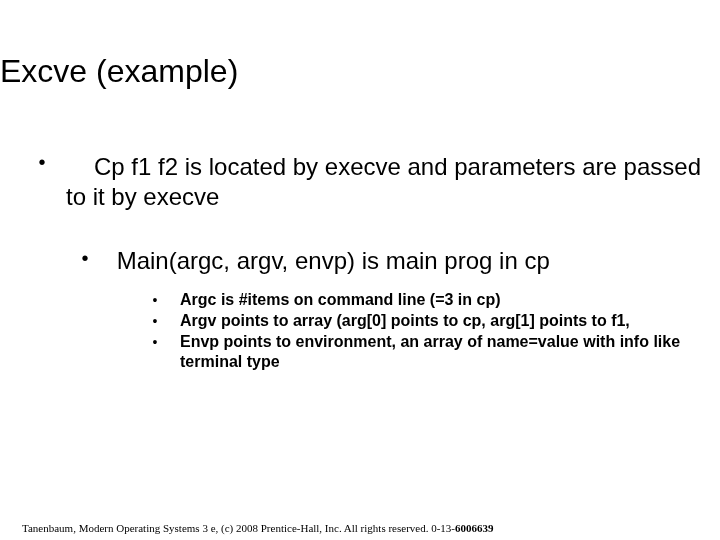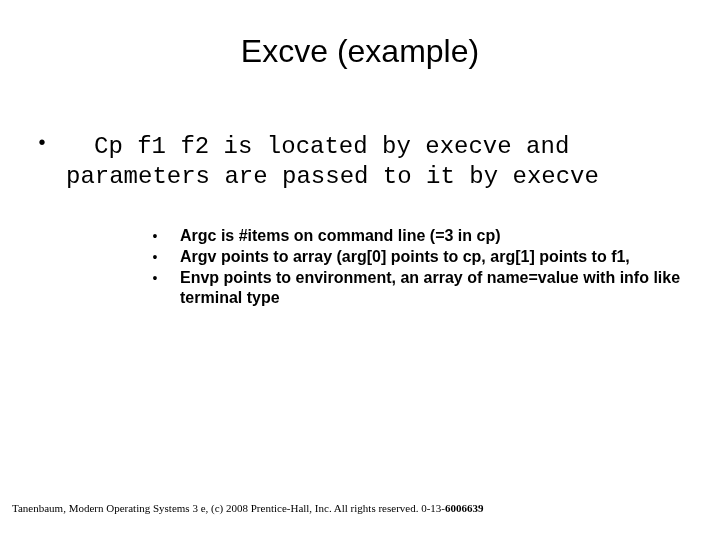--- a/index.html
+++ b/index.html
@@ -12,24 +12,24 @@
     color: #000000;
     overflow: hidden;
   }
   .slide {
     position: relative;
     width: 720px;
     height: 540px;
     box-sizing: border-box;
   }
   .title {
-    text-align: center;
     font-size: 32px;
     padding-top: 33px;
     font-weight: 400;
+    margin-top: 20px;
   }
   .content {
     padding: 60px 18px 0 18px;
   }
   .lvl1 {
     font-size: 24px;
     line-height: 1.25;
     margin-bottom: 34px;
   }
   .lvl1 .bullet {
@@ -37,21 +37,20 @@
     width: 48px;
     vertical-align: top;
     text-align: center;
     font-size: 20px;
   }
   .lvl1 .text {
     display: block;
     padding-left: 48px;
     text-indent: 28px;
     margin-top: -28px;
-    font-family: Liberation Mono, monospace;
   }
   .lvl2 {
     font-size: 24px;
     line-height: 1.25;
     margin-left: 42px;
     margin-bottom: 14px;
   }
   .lvl2 .bullet {
     display: inline-block;
     width: 50px;
@@ -74,41 +73,45 @@
     text-align: center;
     font-size: 14px;
     padding-top: 1px;
   }
   .lvl3-row .text {
     flex: 1 1 auto;
     font-weight: bold;
   }
   .footer {
     position: absolute;
-    left: 12px;
+    left: 22px;
     bottom: 26px;
     font-size: 11px;
     font-family: "Times New Roman", Times, serif;
   }
   .footer .bold { font-weight: bold; }
 </style>
 </head>
 <body>
 
 <div class="slide">
 
   <div class="title">Excve (example)</div>
 
   <div class="content">
 
     <div class="lvl1">
       <span class="bullet">•</span>
       <span class="text">Cp f1 f2 is located by execve and parameters are passed to it by execve</span>
     </div>
 
+    <div class="lvl2">
+      <span class="bullet">•</span>
+      <span>Main(argc, argv, envp) is main prog in cp</span>
+    </div>
 
     <div class="lvl3">
       <div class="lvl3-row">
         <span class="bullet">•</span>
         <span class="text">Argc is #items on command line (=3 in cp)</span>
       </div>
       <div class="lvl3-row">
         <span class="bullet">•</span>
         <span class="text">Argv points to array (arg[0] points to cp, arg[1] points to f1,</span>
       </div>

